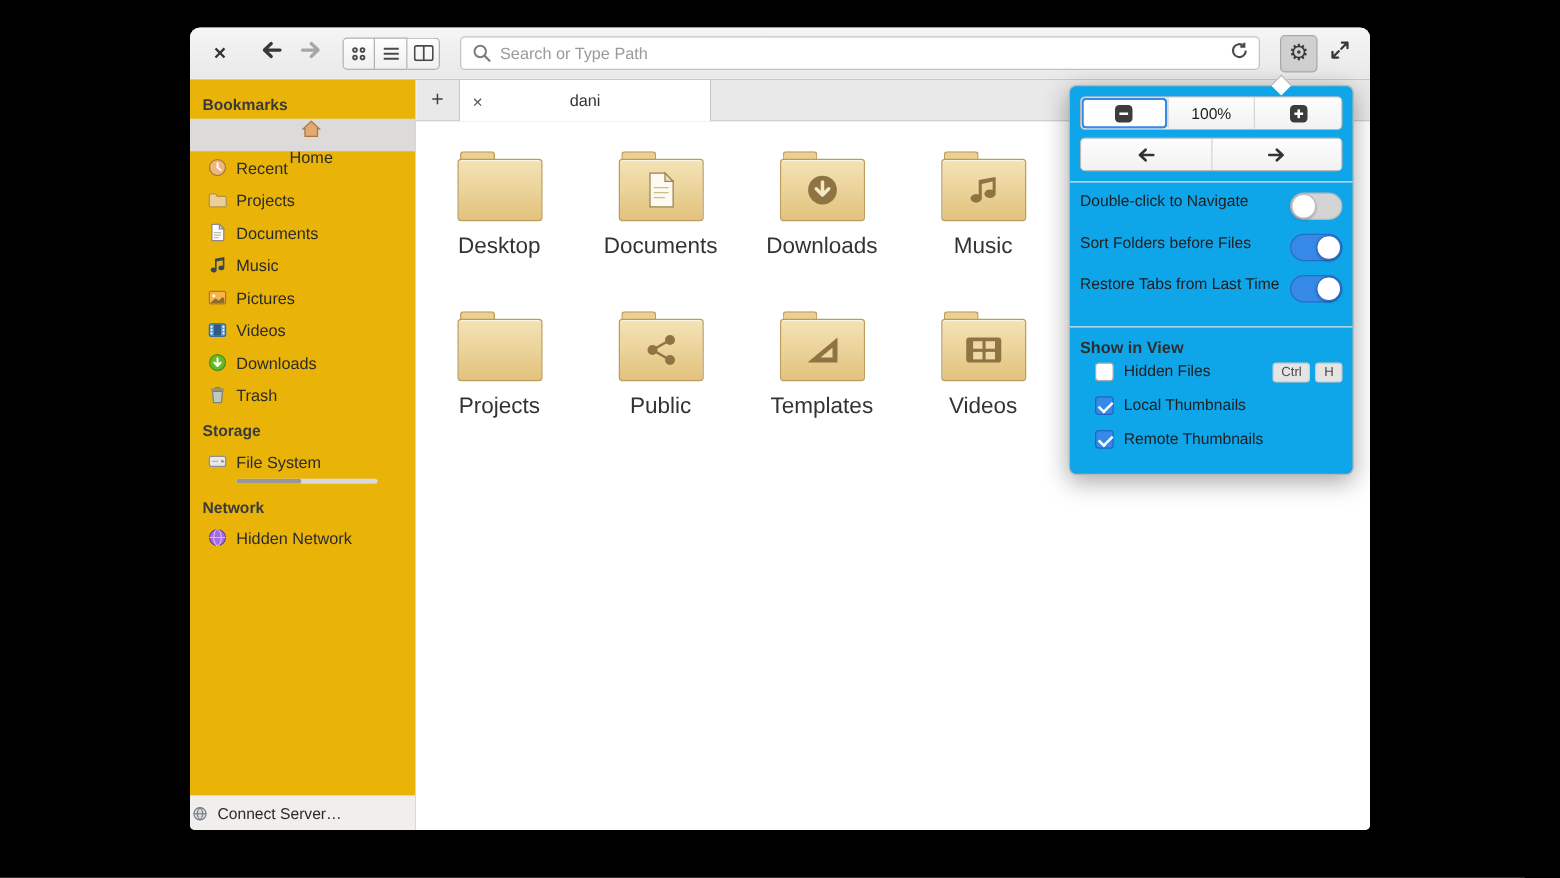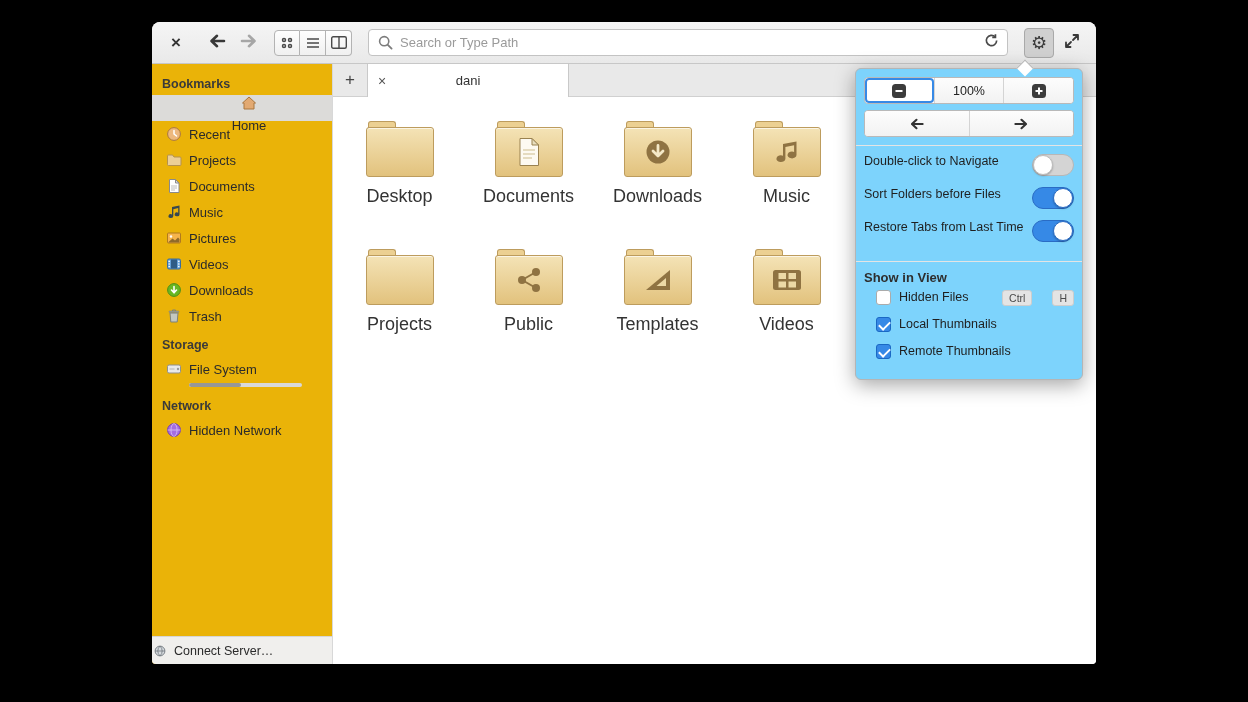--- a/index.html
+++ b/index.html
@@ -71,21 +71,21 @@
                 background:#ecd092; border:1px solid #bd9c5d; border-bottom:none; border-radius:3px 3px 0 0; }
   .folder-body { position:absolute; top:6px; left:0; right:0; bottom:0;
                  background:linear-gradient(#f4e3b6,#e2c27d); border:1px solid #bd9c5d;
                  border-radius:3px; box-shadow:inset 0 1px 0 rgba(255,255,255,.65); }
   .emblem { position:absolute; top:6px; left:0; right:0; bottom:0;
             display:flex; align-items:center; justify-content:center; }
   .tile-label { margin-top:9px; font-size:18px; color:#333; }
 
   
   .popover { position:absolute; left:855px; top:68px; width:228px; z-index:100;
-             background:#7dd3fc; border:1px solid #b5b5b5; border-radius:6px;
+             background:#0ea5e9; border:1px solid #b5b5b5; border-radius:6px;
              box-shadow:0 5px 20px rgba(0,0,0,.35); padding:8px; font-size:12.5px; color:#1f1f1f; }
   .pop-arrow { position:absolute; top:-7px; left:163px; width:12px; height:12px; background:#fff;
                border-left:1px solid #b5b5b5; border-top:1px solid #b5b5b5; transform:rotate(45deg); }
   .seg { display:flex; border:1px solid #b9b9b9; border-radius:4px; overflow:hidden; background:#fff; height:27px; }
   .seg-btn { flex:1; display:flex; align-items:center; justify-content:center;
              background:linear-gradient(#fdfdfd,#f2f2f2); }
   .seg-btn + .seg-btn { border-left:1px solid #d4d4d4; }
   .seg-btn.focused { box-shadow:inset 0 0 0 2px #3689e6; border-radius:4px; background:#fff; }
   .zoom-label { font-size:12.5px; color:#222; }
   .nav-seg { margin-top:6px; }
@@ -98,21 +98,21 @@
   .knob { position:absolute; top:0; left:0; width:20px; height:20px; border-radius:50%;
           background:#fff; border:1px solid #bdbdbd; box-shadow:0 1px 2px rgba(0,0,0,.25); }
   .switch.on .knob { left:auto; right:0; border-color:#2a6cc4; }
   .pop-title { font-weight:bold; font-size:13px; color:#2e2e2e; margin:3px 0 5px; }
   .check-row { display:flex; align-items:flex-start; gap:8px; height:27px;margin-left:12px; }
   .cb { width:15px; height:15px; border:1px solid #ababab; border-radius:3px; background:#fff;
         position:relative; flex:0 0 15px; }
   .cb.checked { background:#3689e6; border-color:#1a68c4; }
   .cb.checked::after { content:""; position:absolute; left:4px; top:1px; width:5px; height:9px;
         border:solid #fff; border-width:0 2px 2px 0; transform:rotate(45deg); }
-  .keys { margin-left:auto; display:flex; gap:20px; }
+  .keys { margin-left:auto; display:flex; gap:4px; }
   .key { font-size:10.5px; background:#e4e4e4; border:1px solid #cdcdcd; border-radius:3px;
          padding:1px 6px; color:#4a4a4a; }
 </style>
 </head>
 <body>
 
 <div class="stage">
   <div class="window">
 
     <header class="headerbar">

